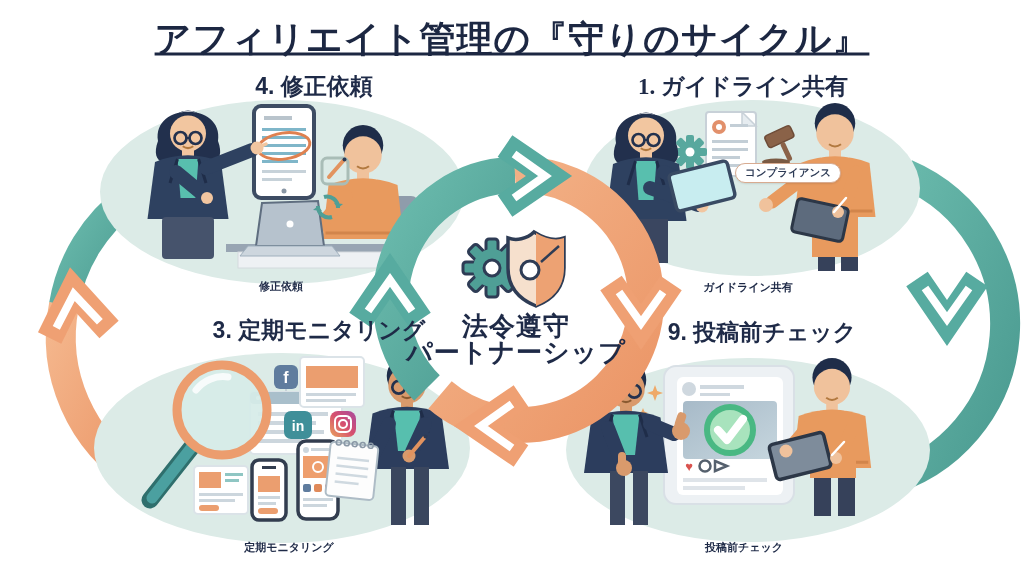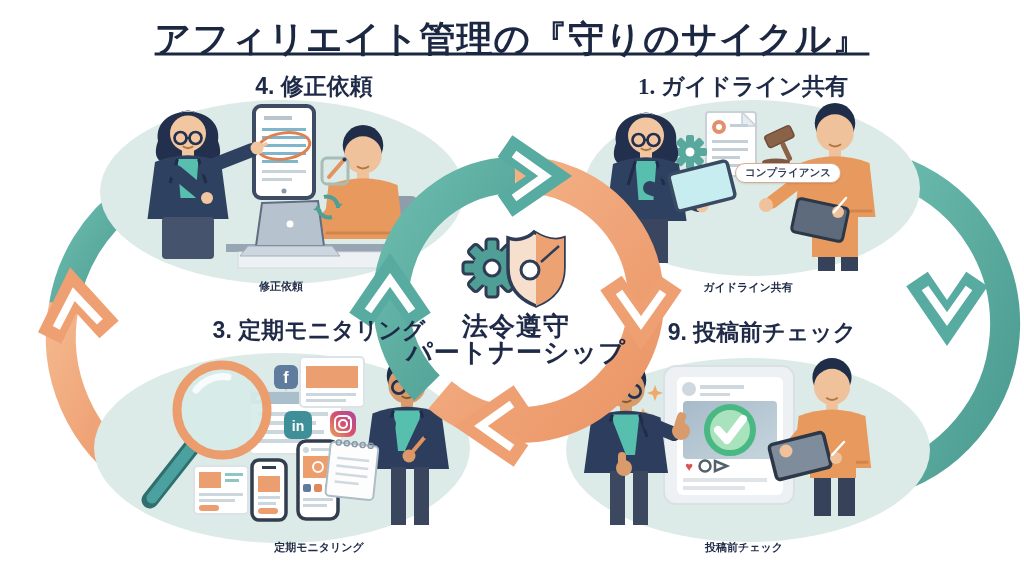--- a/index.html
+++ b/index.html
@@ -361,20 +361,20 @@
 
   <div class="txt title" style="left:512px;top:39px;">アフィリエイト管理の『守りのサイクル』</div>
 
   <div class="txt heading" style="left:314px;top:86px;">4. 修正依頼</div>
   <div class="txt heading" style="left:743px;top:86px;font-family:Liberation Serif, serif;">1. ガイドライン共有</div>
   <div class="txt heading" style="left:271px;top:330px;margin-left:48px;">3. 定期モニタリング</div>
   <div class="txt heading" style="left:762px;top:332px;">9. 投稿前チェック</div>
 
   <div class="txt caption" style="left:281px;top:286px;">修正依頼</div>
   <div class="txt caption" style="left:748px;top:287px;">ガイドライン共有</div>
-  <div class="txt caption" style="left:289px;top:547px;margin-left:30px;">定期モニタリング</div>
+  <div class="txt caption" style="left:289px;top:547px;">定期モニタリング</div>
   <div class="txt caption" style="left:744px;top:547px;">投稿前チェック</div>
 
   <div class="txt centerline" style="left:516px;top:326px;">法令遵守</div>
   <div class="txt centerline" style="left:516px;top:352px;">パートナーシップ</div>
 
   <div class="pill" style="left:788px;top:173px;">コンプライアンス</div>
 </div>
 
 </body></html>

